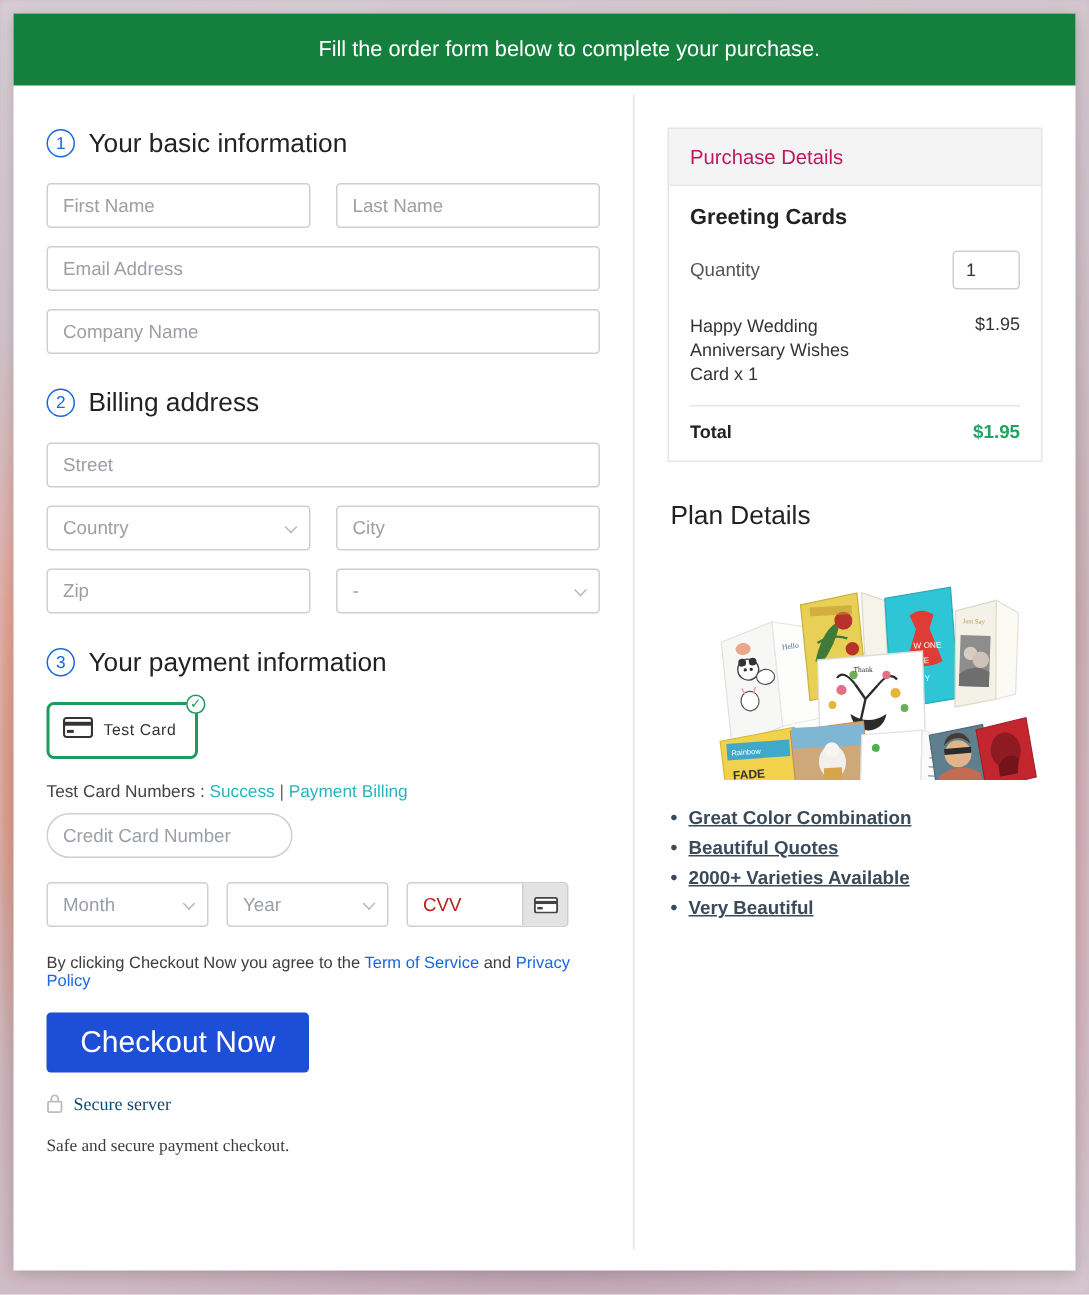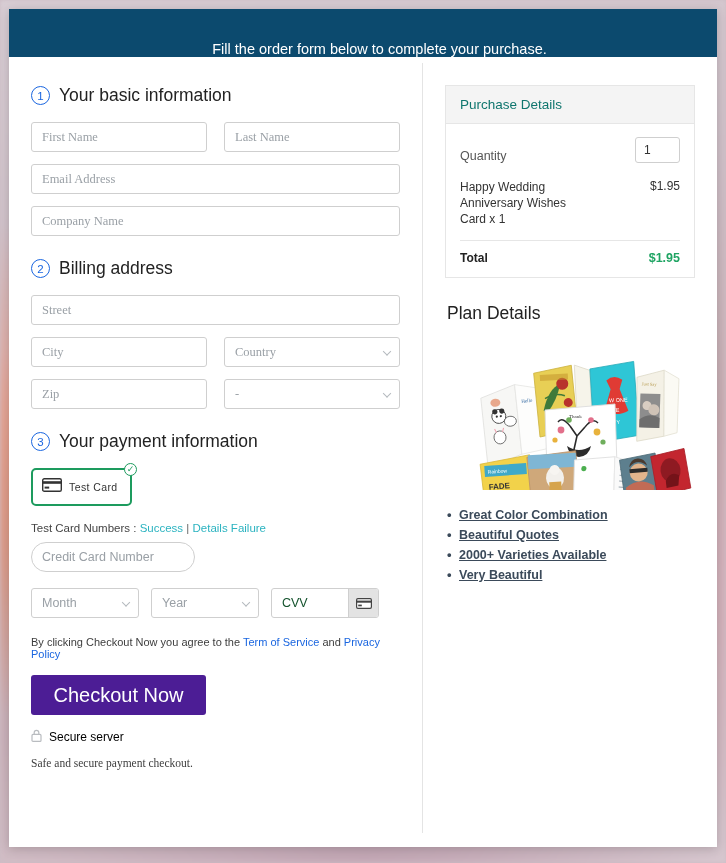--- a/index.html
+++ b/index.html
@@ -23,41 +23,41 @@
   }
   #card {
     position: absolute;
     left: 9px; top: 9px;
     width: 708px; height: 838px;
     background: #ffffff;
     box-shadow: 0 2px 10px rgba(0,0,0,0.18);
   }
   .banner {
     height: 48px;
-    background: #0c4a6e;
+    background: #15803d;
     color: #ffffff;
-    display: flex; align-items: flex-end; justify-content: center;
+    display: flex; align-items: center; justify-content: center;
     font-size: 14.5px;
     padding-left: 33px;
   }
   .body-cols { display: flex; height: 790px; }
   .left-col { width: 413px; padding: 28px 22px 0 22px; position: relative; }
   .divider { width: 1px; background: #e4e4e4; margin-top: 6px; height: 770px; }
   .right-col { flex: 1; padding: 28px 22px 0 22px; }
 
   .section-head { display: flex; align-items: center; gap: 9px; margin-bottom: 16px; }
   .step-badge {
     width: 19px; height: 19px; border-radius: 50%;
     border: 1.4px solid #1a66e0; color: #1a66e0;
     font-size: 11.5px; display: flex; align-items: center; justify-content: center;
     flex: 0 0 auto;
   }
   .section-title { font-size: 17.5px; color: #222; }
 
-  .row { display: flex; gap: 17px; margin-bottom: 12px; font-family: Liberation Serif, serif; }
+  .row { display: flex; gap: 17px; margin-bottom: 12px; }
   .fld {
     height: 30px; border: 1px solid #cfcfcf; border-radius: 3px;
     background: #fff; display: flex; align-items: center;
     padding: 0 10px; font-size: 12.5px; color: #9aa0a6;
     position: relative;
   }
   .fld.full { width: 100%; }
   .fld.half { width: 176px; }
   .sel { padding-right: 26px; }
   .chev {
@@ -85,45 +85,45 @@
   .tcnum .pipe { color: #666; }
 
   .ccnum { width: 164px; margin-bottom: 16px; border-radius: 15px; }
 
   .exp-row { display: flex; gap: 12px; margin-bottom: 18px; }
   .fld.exp { width: 108px; }
   .cvvwrap {
     width: 108px; height: 30px; border: 1px solid #cfcfcf; border-radius: 3px;
     display: flex; align-items: center; overflow: hidden;
   }
-  .cvvtxt { flex: 1; padding: 0 10px; font-size: 12.5px; color: #14532d; }
+  .cvvtxt { flex: 1; padding: 0 10px; font-size: 12.5px; color: #b91c1c; }
   .cvvbtn {
     width: 30px; height: 100%; background: #e3e3e3; border-left: 1px solid #cfcfcf;
     display: flex; align-items: center; justify-content: center;
   }
 
   .terms { font-size: 11px; color: #3d3d3d; margin-bottom: 15px; }
   .terms a { color: #1a66e0; text-decoration: none; }
 
   .checkout-btn {
-    width: 175px; height: 40px; background: #4c1d95; border: none; border-radius: 3px;
+    width: 175px; height: 40px; background: #1d4ed8; border: none; border-radius: 3px;
     color: #fff; font-size: 20px; font-family: inherit; cursor: pointer;
     display: flex; align-items: center; justify-content: center; margin-bottom: 14px;
   }
-  .secure { display: flex; align-items: center; gap: 7px; font-size: 12px; color: #000000; margin-bottom: 12px; }
+  .secure { display: flex; gap: 7px; font-size: 12px; color: #0c4a6e; margin-bottom: 12px; font-family: Liberation Serif, serif; }
   .safe { font-size: 11.5px; color: #3d3d3d; font-family: Liberation Serif, serif; }
 
   .pd-box { border: 1px solid #e6e6e6; }
   .pd-head {
     background: #f4f4f4; border-bottom: 1px solid #e6e6e6;
-    padding: 11px 14px; font-size: 13.5px; color: #0f766e;
+    padding: 11px 14px; font-size: 13.5px; color: #be185d;
   }
   .pd-body { padding: 13px 14px 12px 14px; }
   .pd-product { font-size: 14.5px; color: #222; font-weight: bold; margin-bottom: 14px; }
-  .pd-qty-row { display: flex; align-items: flex-end; justify-content: space-between; margin-bottom: 16px; }
+  .pd-qty-row { display: flex; align-items: center; justify-content: space-between; margin-bottom: 16px; }
   .pd-qty-label { font-size: 12.5px; color: #555; }
   .qty-input {
     width: 45px; height: 26px; border: 1px solid #cfcfcf; border-radius: 3px;
     font-size: 12px; color: #333; padding: 0 8px; font-family: inherit;
   }
   .pd-item-row { display: flex; justify-content: space-between; gap: 10px; padding-bottom: 12px; border-bottom: 1px solid #e6e6e6; }
   .pd-item-name { font-size: 12px; color: #333; line-height: 1.35; max-width: 135px; }
   .pd-item-price { font-size: 12px; color: #333; white-space: nowrap; }
   .pd-total-row { display: flex; justify-content: space-between; padding-top: 10px; }
   .pd-total-label { font-size: 12px; color: #222; font-weight: bold; }
@@ -173,25 +173,25 @@
 
       <div class="section-head sec2">
         <span class="step-badge">2</span>
         <span class="section-title">Billing address</span>
       </div>
 
       <div class="row">
         <div class="fld full">Street</div>
       </div>
       <div class="row">
-        <div class="fld half">City</div>
         <div class="fld half sel">
           <span>Country</span>
           <span class="chev"></span>
         </div>
+        <div class="fld half">City</div>
       </div>
       <div class="row">
         <div class="fld half">Zip</div>
         <div class="fld half sel">
           <span>-</span>
           <span class="chev"></span>
         </div>
       </div>
 
       <div class="section-head sec3">
@@ -205,21 +205,21 @@
             <rect x="0.7" y="0.7" width="18.6" height="12.6" rx="1.6" fill="#fff" stroke="#333" stroke-width="1.4"></rect>
             <rect x="0.7" y="3.2" width="18.6" height="2.6" fill="#333"></rect>
             <rect x="2.6" y="8.6" width="4.6" height="2" fill="#333"></rect>
           </svg>
         </span>
         <span class="tc-label">Test  Card</span>
         <span class="check-badge">✓</span>
       </div>
 
       <div class="tcnum">
-        <span>Test Card Numbers : </span><a href="#">Success</a><span class="pipe"> | </span><a href="#">Details Failure</a>
+        <span>Test Card Numbers : </span><a href="#">Success</a><span class="pipe"> | </span><a href="#">Payment Billing</a>
       </div>
 
       <div class="fld ccnum">Credit Card Number</div>
 
       <div class="exp-row">
         <div class="fld exp sel">
           <span>Month</span>
           <span class="chev"></span>
         </div>
         <div class="fld exp sel">
@@ -257,20 +257,21 @@
       <div class="safe">Safe and secure payment checkout.</div>
     </div>
 
     <div class="divider"></div>
 
     <div class="right-col">
 
       <div class="pd-box">
         <div class="pd-head">Purchase Details</div>
         <div class="pd-body">
+          <div class="pd-product">Greeting Cards</div>
           <div class="pd-qty-row">
             <span class="pd-qty-label">Quantity</span>
             <input class="qty-input" type="text" value="1" style="">
           </div>
           <div class="pd-item-row">
             <span class="pd-item-name">Happy Wedding Anniversary Wishes Card x 1</span>
             <span class="pd-item-price">$1.95</span>
           </div>
           <div class="pd-total-row">
             <span class="pd-total-label">Total</span>

